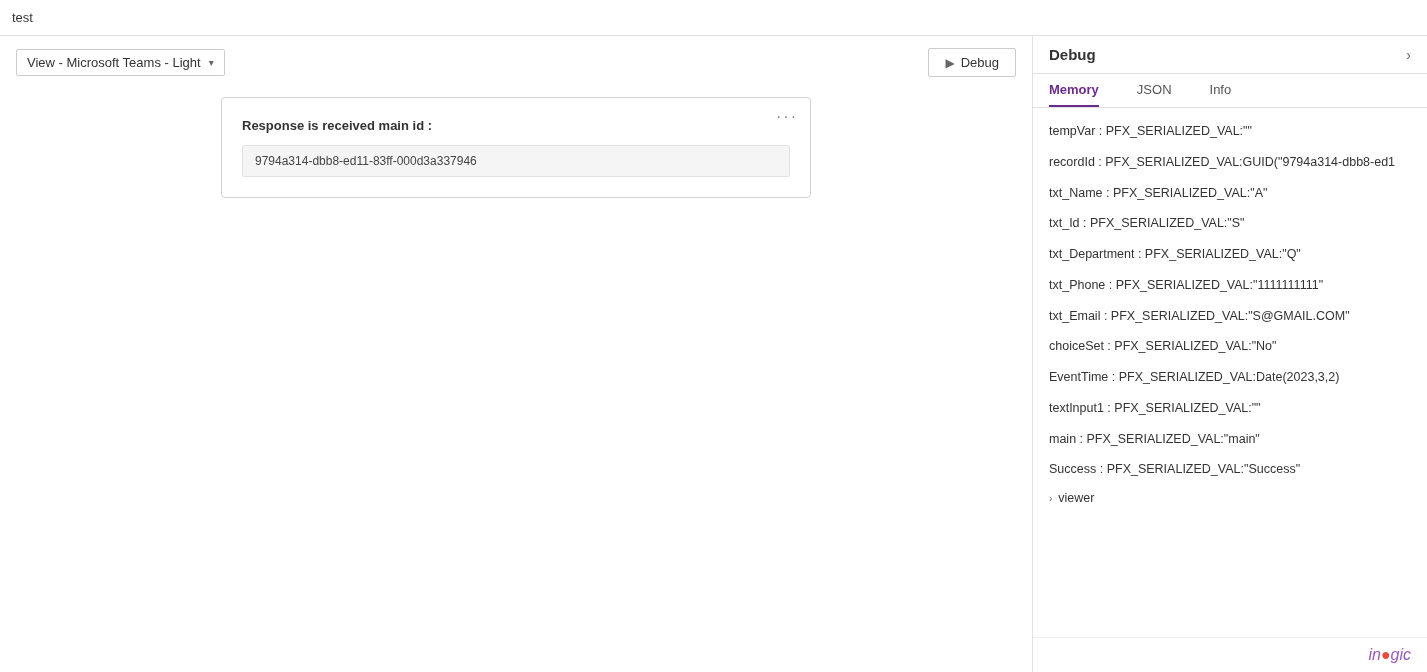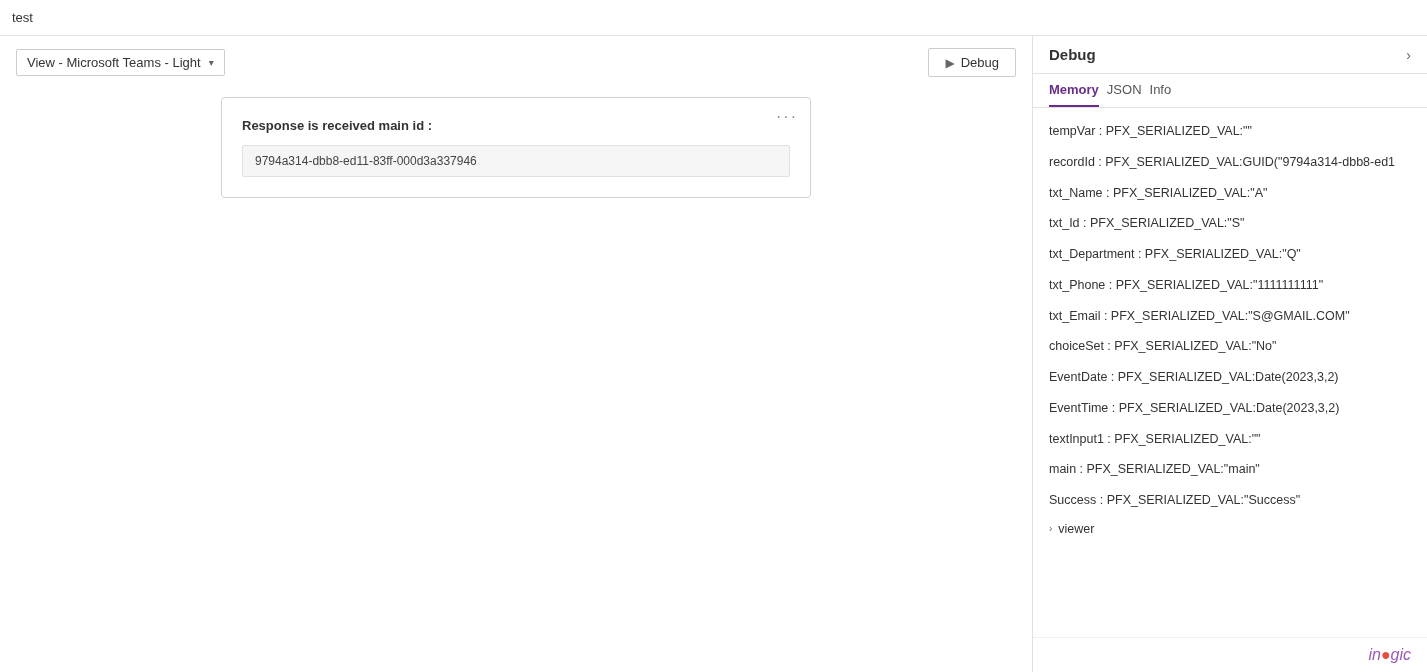--- a/index.html
+++ b/index.html
@@ -157,21 +157,21 @@
       font-size: 14px;
       color: #666;
       cursor: pointer;
     }
 
     .debug-tabs {
       display: flex;
       align-items: center;
       padding: 0 16px;
       border-bottom: 1px solid #e1e1e1;
-      gap: 8px;
+      gap: 38px;
     }
 
     .debug-tab {
       padding: 8px 0;
       font-size: 13px;
       color: #555;
       cursor: pointer;
       border-bottom: 2px solid transparent;
     }
 
@@ -289,21 +289,20 @@
     <div class="debug-content">
 
     <div class="memory-item">tempVar : PFX_SERIALIZED_VAL:""</div>
         <div class="memory-item">recordId : PFX_SERIALIZED_VAL:GUID("9794a314-dbb8-ed1</div>
         <div class="memory-item">txt_Name : PFX_SERIALIZED_VAL:"A"</div>
         <div class="memory-item">txt_Id : PFX_SERIALIZED_VAL:"S"</div>
         <div class="memory-item">txt_Department : PFX_SERIALIZED_VAL:"Q"</div>
         <div class="memory-item">txt_Phone : PFX_SERIALIZED_VAL:"1111111111"</div>
         <div class="memory-item">txt_Email : PFX_SERIALIZED_VAL:"S@GMAIL.COM"</div>
         <div class="memory-item">choiceSet : PFX_SERIALIZED_VAL:"No"</div>
-        <div class="memory-item">EventDate : PFX_SERIALIZED_VAL:Date(2023,3,2)</div>
         <div class="memory-item">EventTime : PFX_SERIALIZED_VAL:Date(2023,3,2)</div>
         <div class="memory-item">textInput1 : PFX_SERIALIZED_VAL:""</div>
         <div class="memory-item">main : PFX_SERIALIZED_VAL:"main"</div>
         <div class="memory-item">Success : PFX_SERIALIZED_VAL:"Success"</div>
         <div class="memory-item-collapsible">
           <span class="chevron-right">›</span>
           <span>viewer</span>
         </div>
       </div>
 

